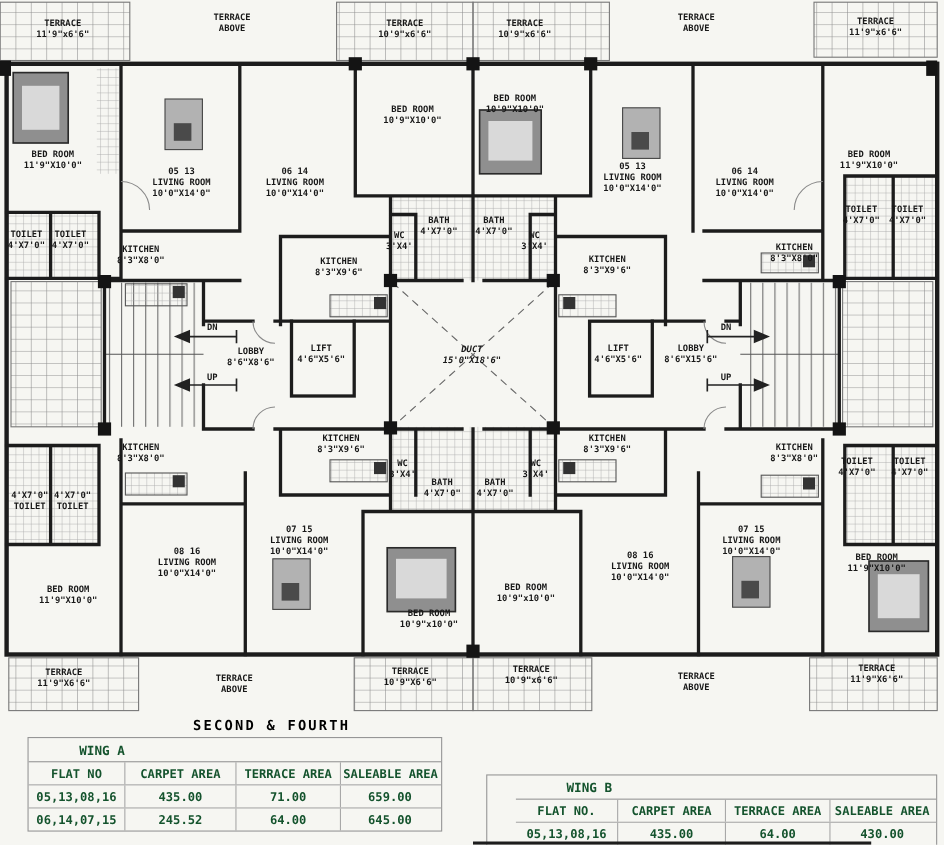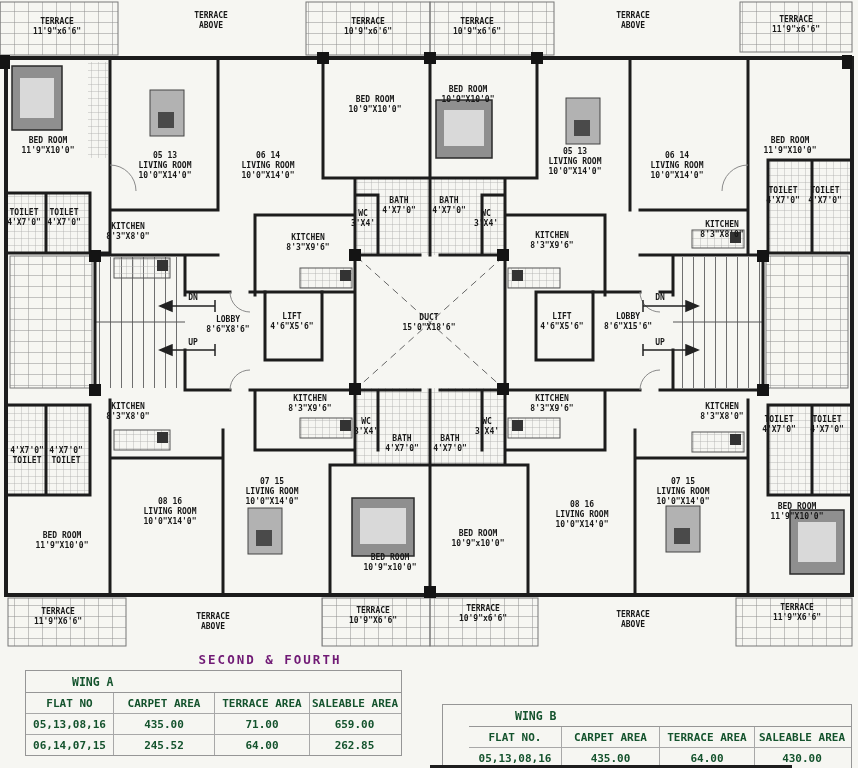--- a/index.html
+++ b/index.html
@@ -3,22 +3,22 @@
 <meta charset="utf-8">
 <style>
   html,body{margin:0;padding:0;}
   body{width:858px;height:768px;background:#f6f6f2;font-family:"DejaVu Sans Mono",monospace;overflow:hidden;}
   .page{position:relative;width:858px;height:768px;}
   .plan{position:absolute;left:0;top:0;width:858px;height:650px;}
   .plan svg{position:absolute;left:0;top:0;}
   .labels{position:absolute;left:0;top:0;width:858px;height:650px;pointer-events:none;}
   .plan-label{position:absolute;transform:translate(-50%,-50%);white-space:pre-line;text-align:center;
     font:bold 8px "DejaVu Sans Mono",monospace;line-height:1.25;color:#181818;letter-spacing:0;}
-  .plan-title{position:absolute;left:270px;top:652px;transform:translateX(-50%);
-    font:bold 12.5px "DejaVu Sans Mono",monospace;letter-spacing:2px;color:#701a75;white-space:nowrap;}
+  .plan-title{position:absolute;left:247px;top:652px;transform:translateX(-50%);
+    font:bold 12.5px "DejaVu Sans Mono",monospace;letter-spacing:2px;color:#000000;white-space:nowrap;}
   .area-table{position:absolute;border:1px solid #969696;color:#14532d;background:transparent;}
   .tcaption{font:bold 11.5px "DejaVu Sans Mono",monospace;padding:4px 0 3px 46px;border-bottom:1px solid #969696;height:14px;}
   .trow{display:grid;}
   .wa .trow{grid-template-columns:87px 101px 95px 90px;}
   .wb .trow{grid-template-columns:92px 98px 95px 95px;}
   .trow + .trow{border-top:1px solid #a8a8a8;}
   .tcell{border-left:1px solid #a8a8a8;padding:4px 2px 3px 2px;text-align:center;
     font:bold 11px "DejaVu Sans Mono",monospace;white-space:nowrap;}
   .tcell:first-child{border-left:none;}
   .scan-strip{position:absolute;left:430px;top:765px;width:362px;height:3px;background:#1d1d1d;}
@@ -245,21 +245,21 @@
         <div class="plan-label" style="left: 783px; top: 196px;">TOILET
 4'X7'0"</div>
         <div class="plan-label" style="left: 825px; top: 196px;">TOILET
 4'X7'0"</div>
         <div class="plan-label" style="left: 193px; top: 298px;">DN</div>
         <div class="plan-label" style="left: 193px; top: 343px;">UP</div>
         <div class="plan-label" style="left: 228px; top: 325px;">LOBBY
 8'6"X8'6"</div>
         <div class="plan-label" style="left: 292px; top: 322px;">LIFT
 4'6"X5'6"</div>
-        <div class="plan-label" style="left: 429px; top: 323px;">DUCT
+        <div class="plan-label" style="left: 429px; top: 323px; font-style: italic;">DUCT
 15'0"X18'6"</div>
         <div class="plan-label" style="left: 562px; top: 322px;">LIFT
 4'6"X5'6"</div>
         <div class="plan-label" style="left: 628px; top: 322px;">LOBBY
 8'6"X15'6"</div>
         <div class="plan-label" style="left: 660px; top: 298px;">DN</div>
         <div class="plan-label" style="left: 660px; top: 343px;">UP</div>
         <div class="plan-label" style="left: 128px; top: 412px;">KITCHEN
 8'3"X8'0"</div>
         <div class="plan-label" style="left: 310px; top: 404px;">KITCHEN
@@ -332,21 +332,21 @@
     <div class="trow">
       <div class="tcell">05,13,08,16</div>
       <div class="tcell">435.00</div>
       <div class="tcell">71.00</div>
       <div class="tcell">659.00</div>
     </div>
     <div class="trow">
       <div class="tcell">06,14,07,15</div>
       <div class="tcell">245.52</div>
       <div class="tcell">64.00</div>
-      <div class="tcell">262.85</div>
+      <div class="tcell">645.00</div>
     </div>
   </div>
 
   <div class="area-table wb" style="left:442px;top:704px;width:382px;padding-left:26px;">
     <div class="tcaption">WING B</div>
     <div class="trow">
       <div class="tcell">FLAT NO.</div>
       <div class="tcell">CARPET AREA</div>
       <div class="tcell">TERRACE AREA</div>
       <div class="tcell">SALEABLE AREA</div>

